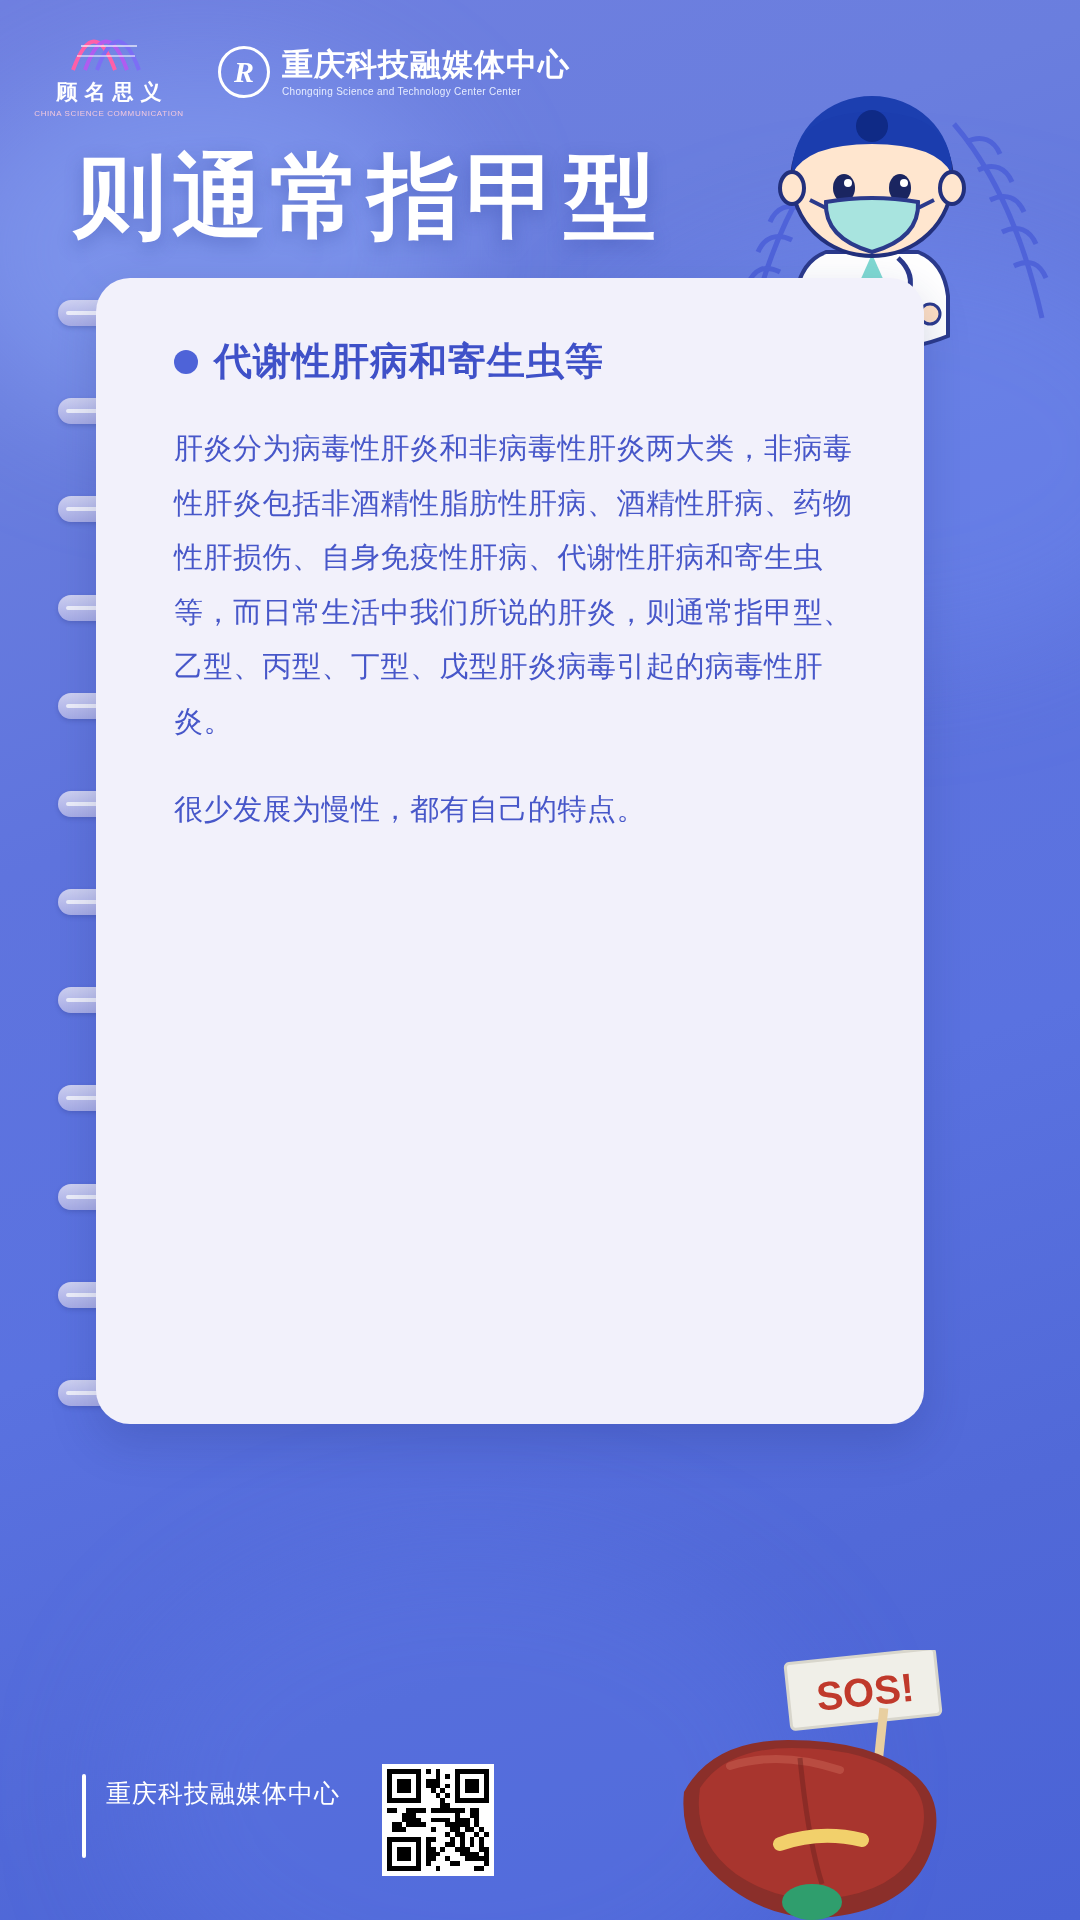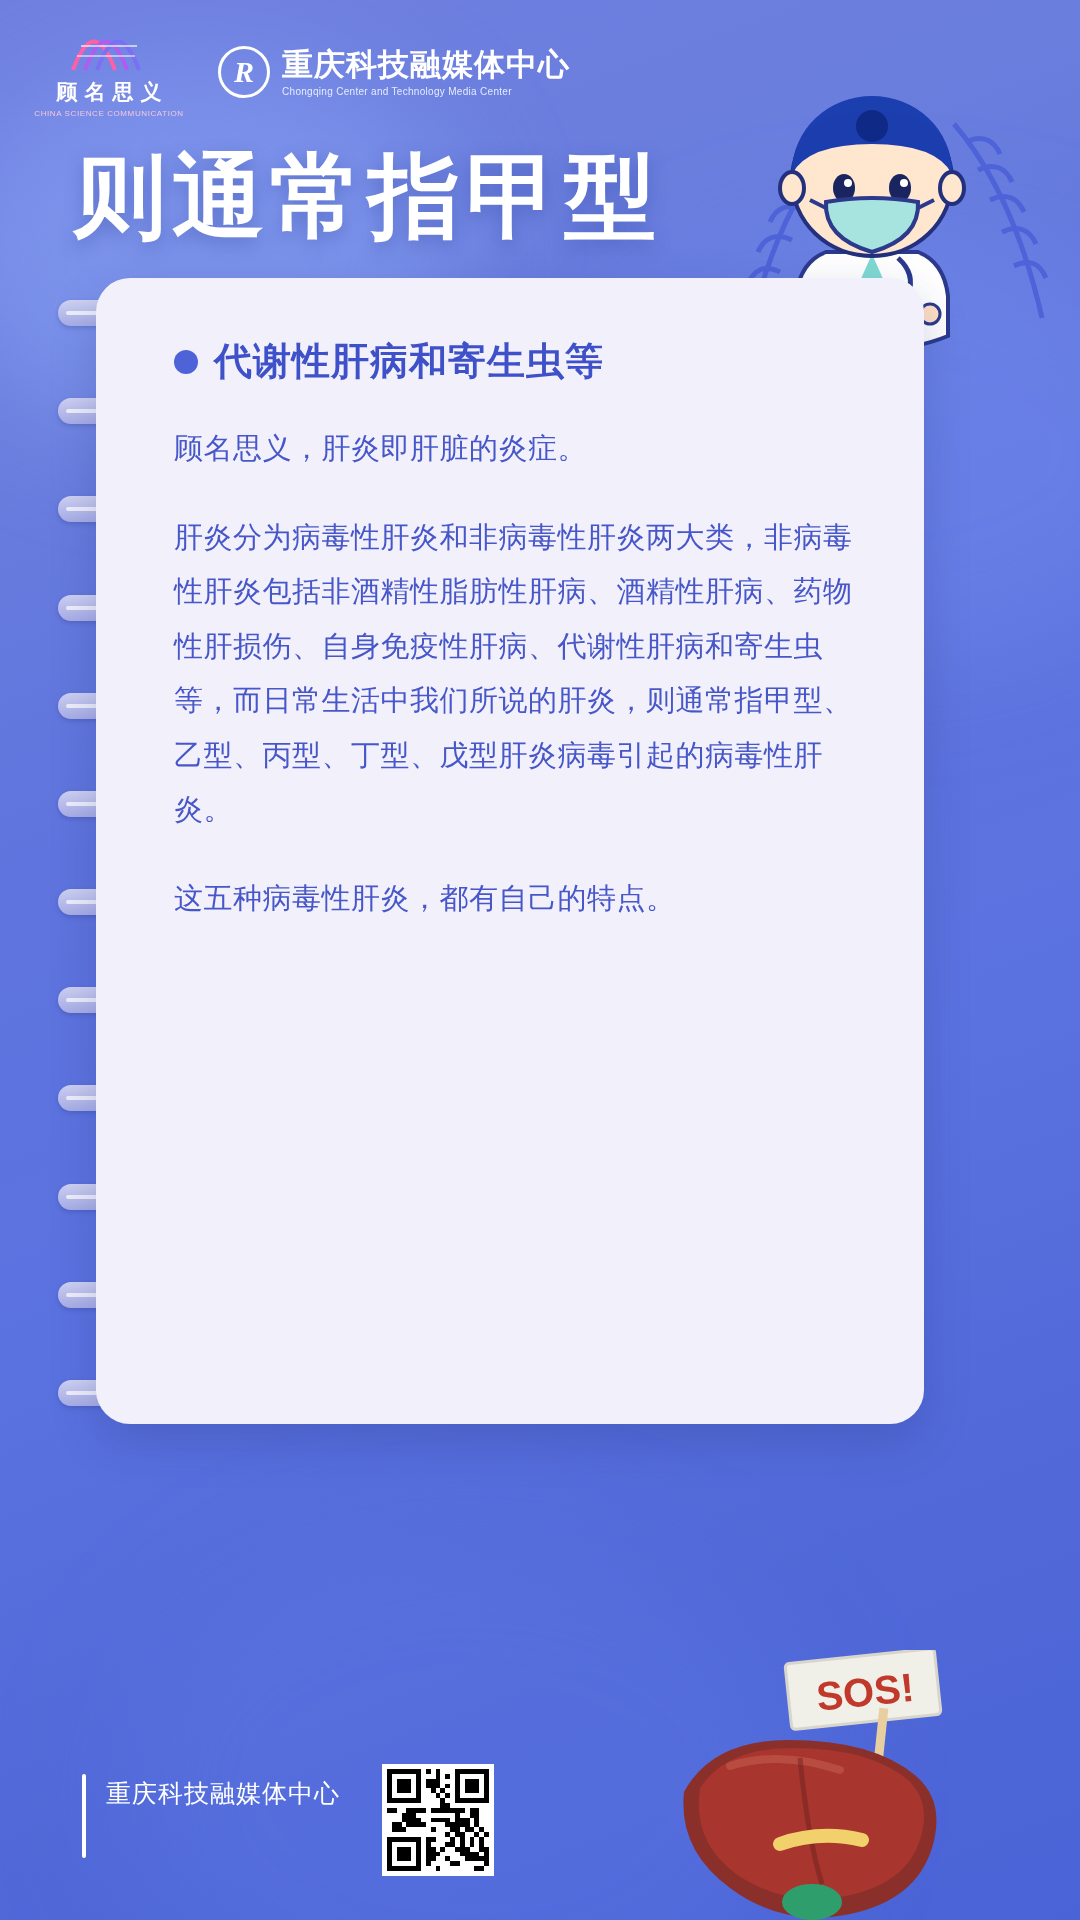--- a/index.html
+++ b/index.html
@@ -232,21 +232,21 @@
     <div class="kepu-cn">顾名思义</div>
     <div class="kepu-en">CHINA SCIENCE COMMUNICATION</div>
   </div>
 
   <div class="logo-cqst">
     <div class="cqst-mark">
       <span>R</span>
     </div>
     <div class="cqst-text">
       <div class="cqst-cn">重庆科技融媒体中心</div>
-      <div class="cqst-en">Chongqing Center and Technology Media Center</div>
+      <div class="cqst-en">Chongqing Science and Technology Center Center</div>
     </div>
   </div>
 </div>
 
 <div class="main-title">则通常指甲型</div>
 
 <svg class="leaf" style="right:228px; top:130px; width:120px; height:200px;" viewBox="0 0 120 200">
   <path d="M108 8 C 70 50, 40 110, 20 190" stroke="#4f63d9" stroke-width="5" fill="none"></path>
   <g stroke="#4f63d9" stroke-width="5" fill="none">
     <path d="M96 26 C 80 18, 68 24, 62 38"></path>
@@ -320,23 +320,22 @@
   <div class="ring"></div>
 </div>
 
 <div class="card">
   <div class="card-inner">
     <div class="section-head">
       <div class="bullet-dot"></div>
       <div class="section-title">代谢性肝病和寄生虫等</div>
     </div>
     <div class="body-text">
-      <p>顾名思义，肝炎即肝脏的炎症。</p>
       <p>肝炎分为病毒性肝炎和非病毒性肝炎两大类，非病毒性肝炎包括非酒精性脂肪性肝病、酒精性肝病、药物性肝损伤、自身免疫性肝病、代谢性肝病和寄生虫等，而日常生活中我们所说的肝炎，则通常指甲型、乙型、丙型、丁型、戊型肝炎病毒引起的病毒性肝炎。</p>
-      <p>这五种病毒性肝炎，都有自己的特点。</p>
+      <p>很少发展为慢性，都有自己的特点。</p>
     </div>
   </div>
 </div>
 
 <svg class="sos-sign" viewBox="0 0 190 120">
   <rect x="8" y="6" width="150" height="66" rx="4" fill="#f0efe8" stroke="#d8d6cc" stroke-width="3" transform="rotate(-6 83 39)"></rect>
   <text x="36" y="56" font-family="Liberation Sans, sans-serif" font-size="40" font-weight="700" fill="#c0392b" transform="rotate(-6 83 39)">SOS!</text>
   <rect x="96" y="58" width="9" height="62" fill="#e8cfa0" transform="rotate(6 100 90)"></rect>
 </svg>
 

